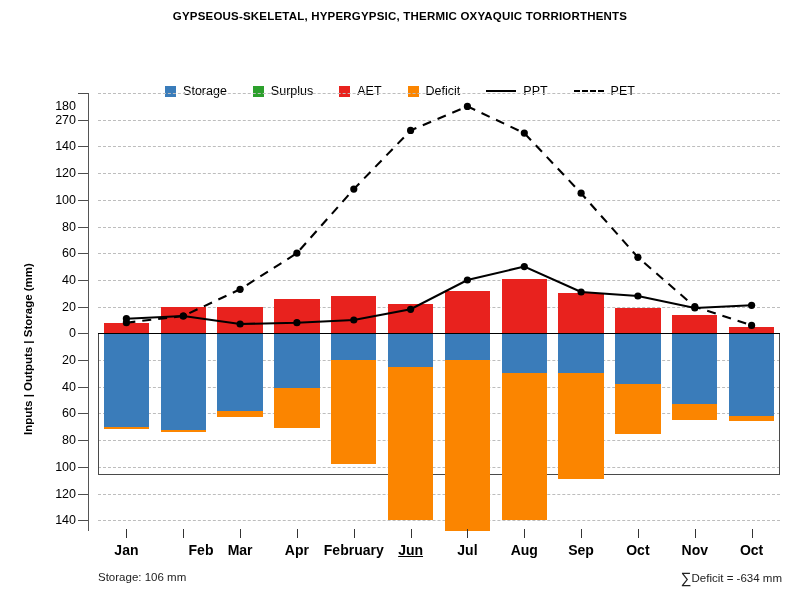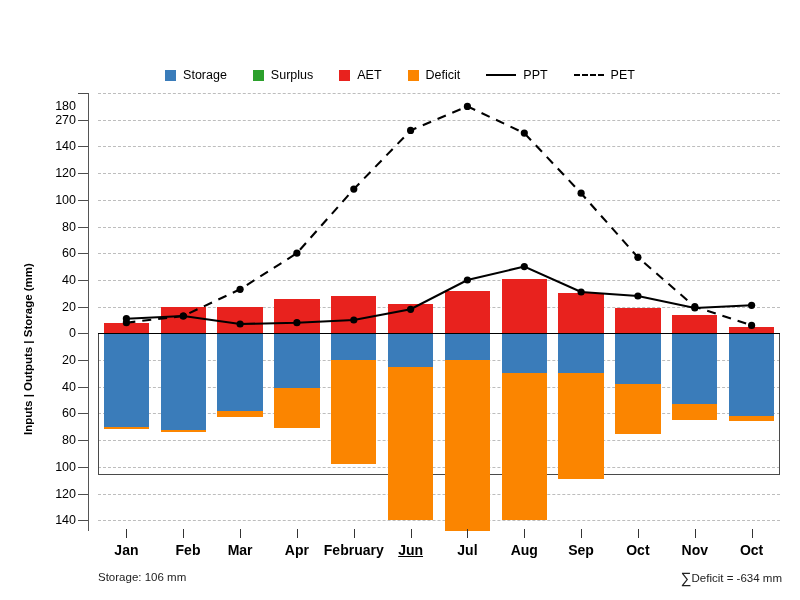--- a/index.html
+++ b/index.html
@@ -20,21 +20,21 @@
     font-size: 11.5px; font-weight: bold; color: #000;
     letter-spacing: 0.2px; line-height: 15px;
   }
   .title-line2 {
     font-size: 11.5px; font-weight: bold; color: #000;
     letter-spacing: 0.2px; line-height: 16px;
   }
 
   
   .legend {
-    position: absolute; left: 0; top: 68px; width: 800px;
+    position: absolute; left: 0; top: 84px; width: 800px;
     display: flex; justify-content: center; align-items: center;
     gap: 0px;
   }
   .legend-item {
     display: flex; align-items: center; gap: 7px;
     margin-right: 26px;
   }
   .legend-item:last-child { margin-right: 0; }
   .legend-swatch { width: 11px; height: 11px; display: inline-block; }
   .legend-line { width: 30px; height: 0; border-top: 2.2px solid #000; display:inline-block; }
@@ -116,20 +116,21 @@
     font-size: 11.5px; color: #222; text-align: right;
   }
   .note-right .sigma { font-size: 15px; vertical-align: -1px; }
 </style>
 </head>
 <body>
 
 <div id="root">
 
   <div class="title-block">
+    <div class="title-line2">GYPSEOUS-SKELETAL, HYPERGYPSIC, THERMIC OXYAQUIC TORRIORTHENTS</div>
   </div>
 
   <div class="legend" id="legend">
       <div class="legend-item">
         <span class="legend-swatch" style="background: rgb(58, 124, 186);"></span>
         <span class="legend-label">Storage</span>
       </div>
       <div class="legend-item">
         <span class="legend-swatch" style="background: rgb(44, 160, 44);"></span>
         <span class="legend-label">Surplus</span>
@@ -276,21 +277,21 @@
         <circle cx="539.9" cy="164.3" r="3.6" fill="#000000"></circle>
         <circle cx="596.8" cy="213.7" r="3.6" fill="#000000"></circle>
         <circle cx="653.6" cy="232.4" r="3.6" fill="#000000"></circle>
       </svg>
     </div>
 
   <div id="xticks">
       <div class="xtick-mark" style="left: 126.417px; top: 529px;"></div>
       <div class="xlabel" style="left: 126.417px;">Jan</div>
       <div class="xtick-mark" style="left: 183.25px; top: 529px;"></div>
-      <div class="xlabel" style="left: 188px;">Feb</div>
+      <div class="xlabel" style="left: 201px;">Feb</div>
       <div class="xtick-mark" style="left: 240.083px; top: 529px;"></div>
       <div class="xlabel" style="left: 240.083px;">Mar</div>
       <div class="xtick-mark" style="left: 296.917px; top: 529px;"></div>
       <div class="xlabel" style="left: 296.917px;">Apr</div>
       <div class="xtick-mark" style="left: 353.75px; top: 529px;"></div>
       <div class="xlabel" style="left: 353.75px;">February</div>
       <div class="xtick-mark" style="left: 410.583px; top: 529px;"></div>
       <div class="xlabel" style="left: 410.583px; text-decoration: underline;">Jun</div>
       <div class="xtick-mark" style="left: 467.417px; top: 529px;"></div>
       <div class="xlabel" style="left: 467.417px;">Jul</div>

